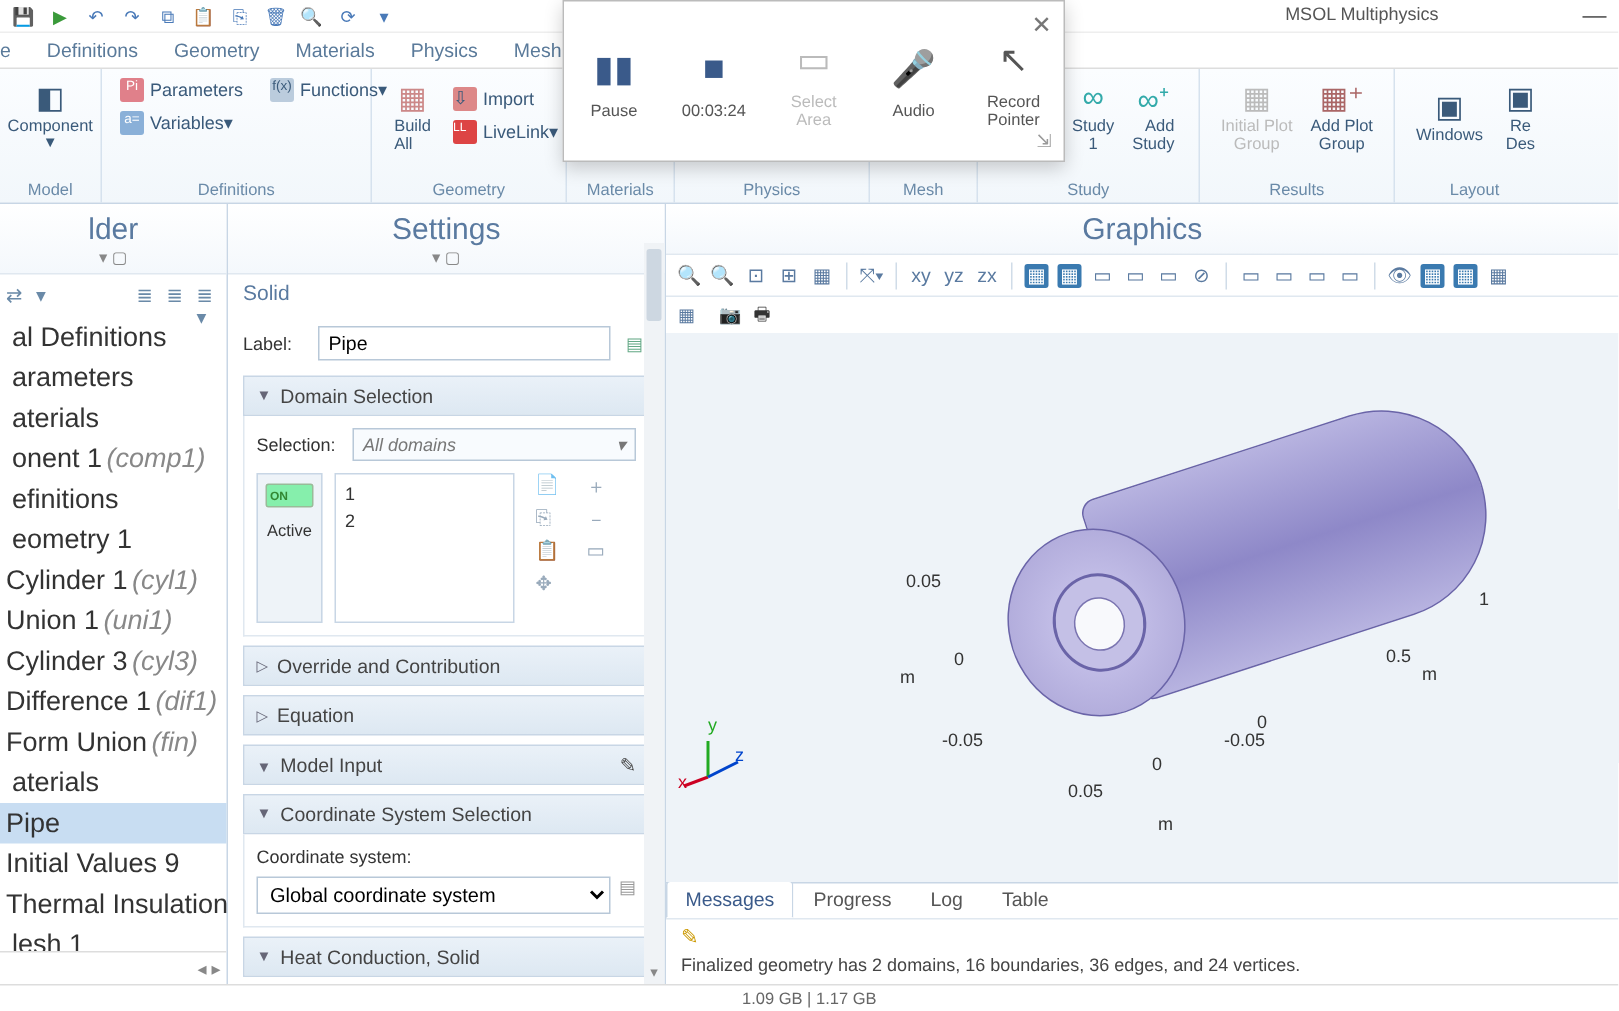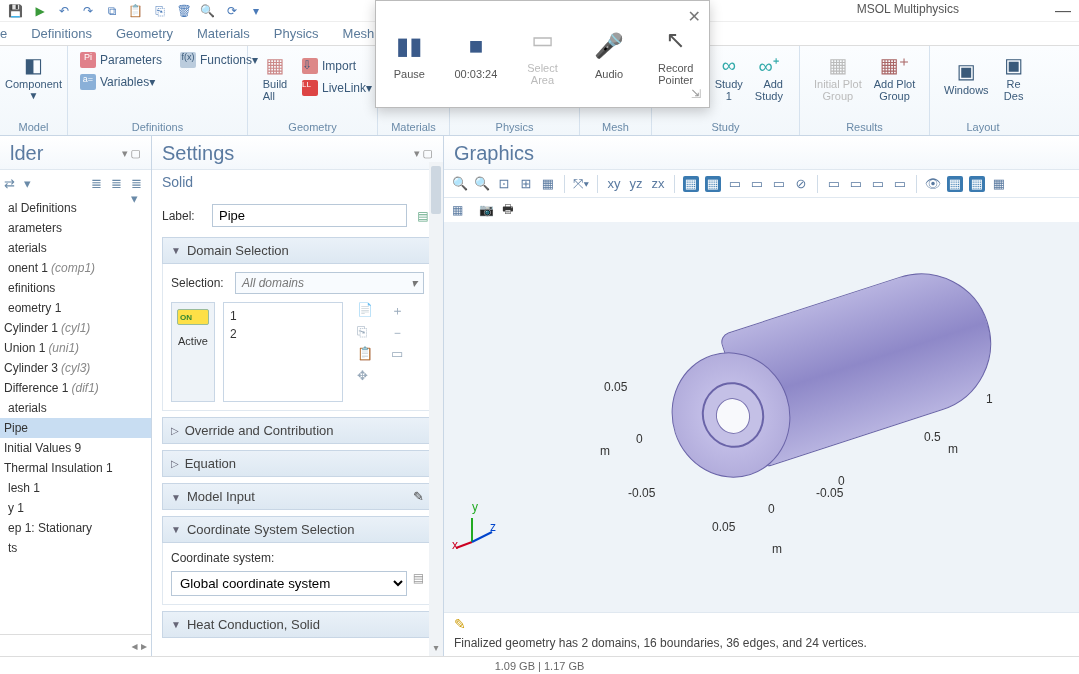--- a/index.html
+++ b/index.html
@@ -29,50 +29,50 @@
 
 .rec-panel { position: absolute; top: 0; left: 375px; width: 335px; height: 108px; background: #fff; border: 1px solid #bbb; box-shadow: 0 4px 12px rgba(0,0,0,.2); z-index: 50; display:flex; }
 .rec-cell { flex:1; display:flex; flex-direction:column; align-items:center; justify-content:center; font-size:11px; color:#555; border:none; padding:6px 4px; }
 .rec-cell.disabled { color:#bbb; }
 .rec-close { position:absolute; top:6px; right:8px; font-size:16px; color:#777; cursor:pointer; }
 .rec-pin { position:absolute; bottom:6px; right:8px; font-size:12px; color:#999; }
 .rec-ico { width:36px; height:36px; display:flex; align-items:center; justify-content:center; font-size:24px; margin-bottom:4px; }
 
 
 .main { display:flex; height: calc(674px - 22px - 24px - 90px - 18px); }
-.panel-title { font-size:20px; color:#5a7aa0; font-weight:400; padding:6px 10px 4px 10px; display:flex; align-items:center; justify-content:space-between; border-bottom:1px solid #e0e8f0; background: linear-gradient(#fff, #f4f8fc); }
+.panel-title { font-size:20px; color:#5a7aa0; font-weight:400; padding:6px 10px 4px 10px; display:flex; align-items:center; justify-content:space-between; border-bottom:1px solid #e0e8f0; background: linear-gradient(#fff, #f4f8fc); flex-direction: column; }
 .panel-title .mini { font-size:11px; color:#888; }
 
 
 .builder { width:152px; border-right:1px solid #c8d6e5; display:flex; flex-direction:column; overflow:hidden; }
 .builder .toolbar { height:28px; display:flex; align-items:center; padding:0 4px; gap:4px; }
 .builder .toolbar span { width:16px; height:16px; color:#6a8aa8; font-size:13px; }
 .tree { flex:1; overflow:auto; }
-.tree-item { padding:3px 4px 3px 8px; font-size:12px; color:#333; white-space:nowrap; cursor:pointer; display:flex; align-items:center; }
+.tree-item { padding:3px 4px 3px 8px; font-size:18px; color:#333; white-space:nowrap; cursor:pointer; display:flex; align-items:center; }
 .tree-item.sel { background:#c8ddf2; }
 .tree-item .em { color:#888; font-style:italic; margin-left:3px; }
 .tree-item.i1 { padding-left:4px;align-items:flex-end; }
 .tree-bottom { height:22px; border-top:1px solid #ddd; display:flex; justify-content:flex-end; align-items:center; padding:0 4px; color:#888; }
 
 
 .settings { width:292px; border-right:1px solid #c8d6e5; display:flex; flex-direction:column; position:relative; }
 .settings .sub { font-size:14px; color:#5a7aa0; padding:4px 10px 8px 10px; }
 .settings .body { flex:1; overflow:auto; padding:0 10px 10px 10px; position:relative; }
 .lblrow { display:flex; align-items:center; margin:6px 0 10px 0; }
 .lblrow label { width:50px; font-size:12px; }
 .lblrow input { flex:1; border:1px solid #b8c8d8; padding:3px 6px; font-size:13px; }
 .section-h { background: linear-gradient(#eaf1f8,#dde8f2); border:1px solid #c8d6e5; padding:5px 8px; font-size:13px; color:#444; margin:6px 0 0 0; display:flex; align-items:center; cursor:pointer; }
 .section-h .caret { margin-right:6px; color:#667; font-size:10px; }
 .section-body { border:1px solid #e0e8f0; border-top:none; padding:8px; background:#fff; font-size:12px; }
 .selrow { display:flex; align-items:center; margin-bottom:8px; }
 .selrow label { width:64px; }
 .selrow .dd { flex:1; border:1px solid #b8c8d8; background:#f8fbfe; padding:3px 6px; color:#777; font-style:italic; display:flex; justify-content:space-between; }
 .active-box { display:flex; gap:8px; }
 .active-toggle { width:44px; border:1px solid #c8d6e5; background:#eef3f8; display:flex; flex-direction:column; align-items:center; padding:6px 2px; }
-.active-toggle .sw { width:32px; height:16px; background:#fde047; border:1px solid #9b9; border-radius:2px; font-size:8px; display:flex; align-items:center; justify-content:flex-start; padding:0 2px; color:#383; font-weight:bold; }
+.active-toggle .sw { width:32px; height:16px; background:#86efac; border:1px solid #9b9; border-radius:2px; font-size:8px; display:flex; align-items:center; justify-content:flex-start; padding:0 2px; color:#383; font-weight:bold; }
 .domainlist { width:120px; height:100px; border:1px solid #c8d6e5; padding:4px 6px; }
 .domainlist div { padding:2px 0; cursor:pointer; }
 .dom-tools { display:flex; flex-direction:column; gap:6px; margin-left:6px; flex:1; align-items:flex-start; }
 .dom-tools .row { display:flex; gap:18px; }
 .dom-tools .ico { width:16px; height:16px; color:#9ab; font-size:13px; }
 
 
 .graphics { flex:1; display:flex; flex-direction:column; }
 .graphics .gtoolbar { height:28px; display:flex; align-items:center; gap:6px; padding:0 8px; flex-wrap:nowrap; border-bottom:1px solid #e0e8f0; }
 .graphics .gtoolbar .gi { width:16px; height:16px; color:#5a7aa0; font-size:13px; display:inline-flex; align-items:center; justify-content:center; }
@@ -276,20 +276,21 @@
         <div class="tree-item">al Definitions</div>
         <div class="tree-item">arameters</div>
         <div class="tree-item">aterials</div>
         <div class="tree-item">onent 1<span class="em">(comp1)</span></div>
         <div class="tree-item">efinitions</div>
         <div class="tree-item">eometry 1</div>
         <div class="tree-item i1">Cylinder 1<span class="em">(cyl1)</span></div>
         <div class="tree-item i1">Union 1<span class="em">(uni1)</span></div>
         <div class="tree-item i1">Cylinder 3<span class="em">(cyl3)</span></div>
         <div class="tree-item i1">Difference 1<span class="em">(dif1)</span></div>
+        <div class="tree-item i1">Form Union<span class="em">(fin)</span></div>
         <div class="tree-item">aterials</div>
         <div class="tree-item i1 sel">Pipe</div>
         <div class="tree-item i1">Initial Values 9</div>
         <div class="tree-item i1">Thermal Insulation 1</div>
         <div class="tree-item">lesh 1</div>
         <div class="tree-item">y 1</div>
         <div class="tree-item">ep 1: Stationary</div>
         <div class="tree-item">ts</div>
       </div>
     <div class="tree-bottom">◂ ▸</div>
@@ -448,20 +449,26 @@
         <svg width="50" height="50">
           <line x1="20" y1="34" x2="4" y2="40" stroke="#c02" stroke-width="2"></line>
           <line x1="20" y1="34" x2="20" y2="10" stroke="#2a2" stroke-width="2"></line>
           <line x1="20" y1="34" x2="40" y2="24" stroke="#04c" stroke-width="2"></line>
         </svg>
       </div>
       <div class="axis-lbl" style="left:8px;bottom:60px;color:#c02">x</div>
       <div class="axis-lbl" style="left:28px;bottom:98px;color:#2a2">y</div>
       <div class="axis-lbl" style="left:46px;bottom:78px;color:#04c">z</div>
     </div>
+    <div class="msgtabs">
+      <div class="mt active">Messages</div>
+      <div class="mt">Progress</div>
+      <div class="mt">Log</div>
+      <div class="mt">Table</div>
+    </div>
     <div class="msgbody">
       <span style="color:#c90;font-size:14px;margin-bottom:4px">✎</span>
       <span>Finalized geometry has 2 domains, 16 boundaries, 36 edges, and 24 vertices.</span>
     </div>
   </div>
 
 </div>
 
 <div class="status">
   <span>1.09 GB | 1.17 GB</span>

